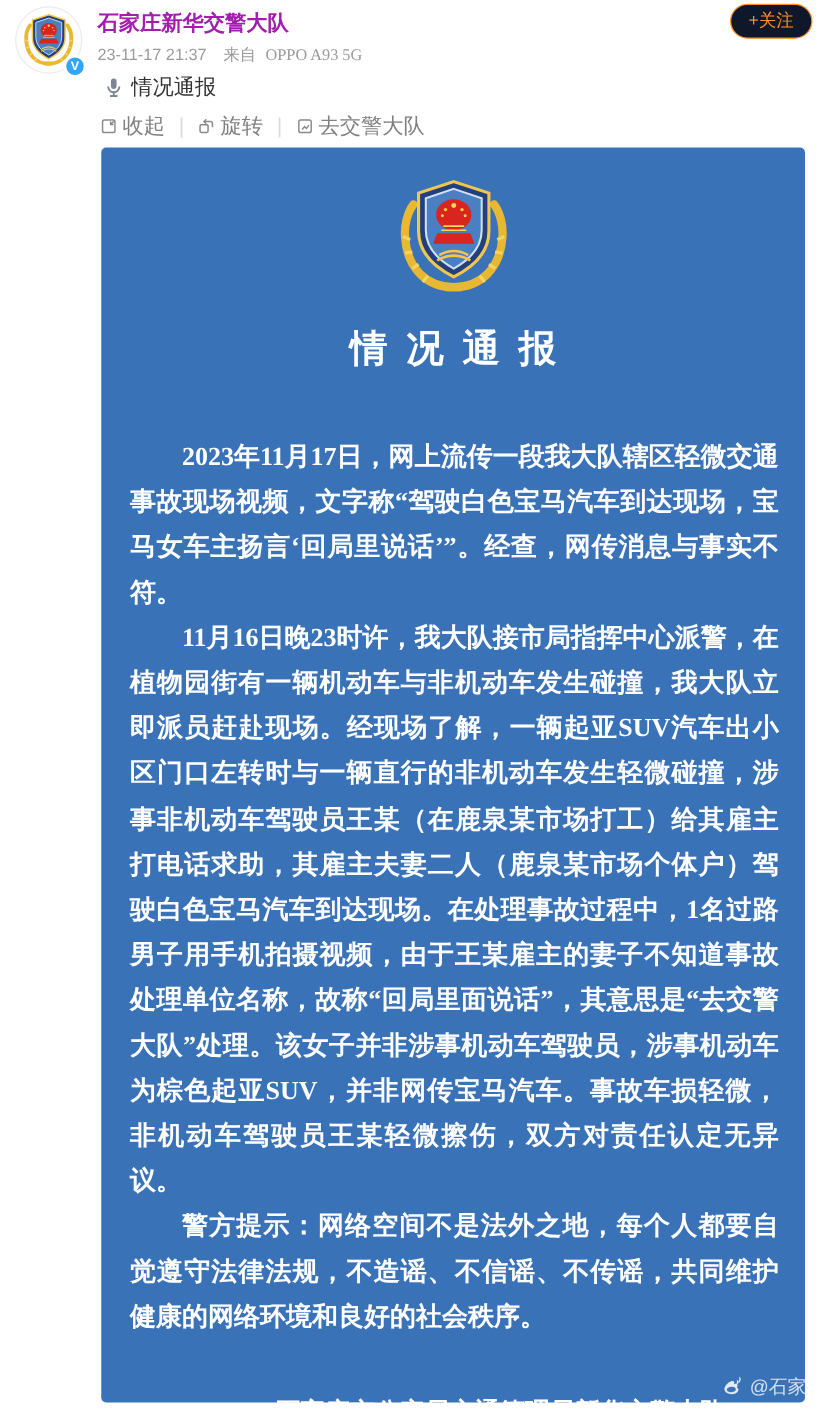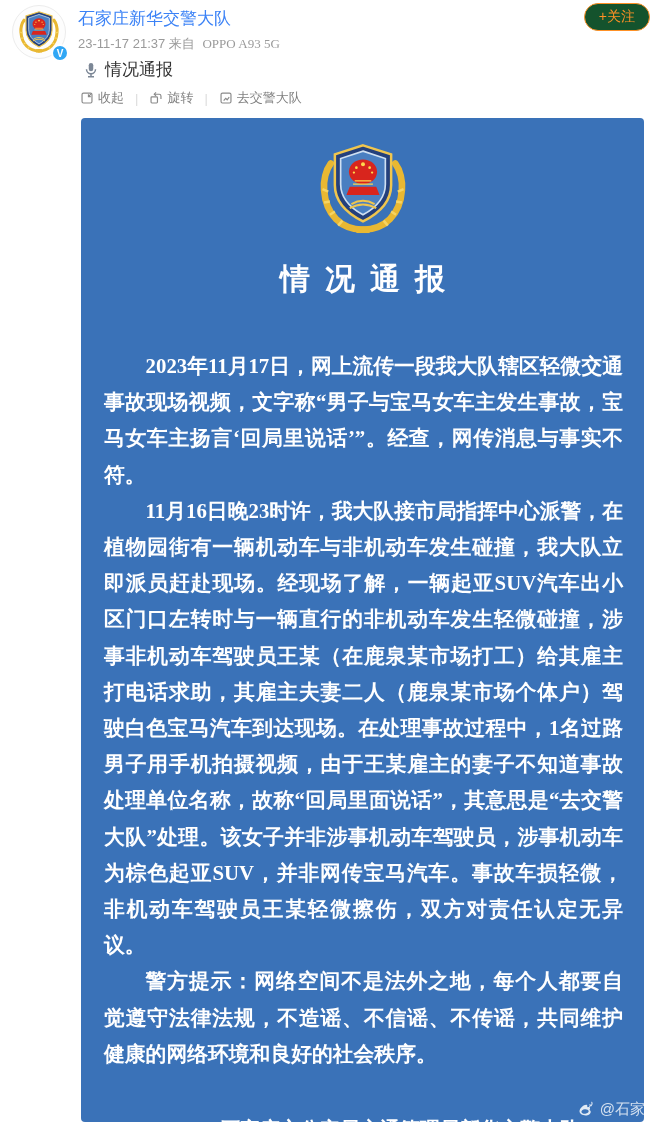--- a/index.html
+++ b/index.html
@@ -12,35 +12,35 @@
   .avatar-wrap { position:absolute; left:12px; top:5px; width:54px; height:54px; }
   .avatar {
     width:54px; height:54px; border-radius:50%; background:#fdfdfd; border:1px solid #ececec;
     display:flex; align-items:center; justify-content:center; overflow:hidden;
   }
   .verified {
     position:absolute; right:-3px; bottom:-3px; width:18px; height:18px; border-radius:50%;
     background:#30a7f5; color:#fff; border:2px solid #fff; font-size:10px; font-weight:bold;
     display:flex; align-items:center; justify-content:center;
   }
-  .name { position:absolute; left:78px; top:7px; font-size:17px; font-weight:400; color:#3b82f6; }
+  .name { position:absolute; left:78px; top:7px; font-size:17px; font-weight:700; color:#a21caf; }
   .meta { position:absolute; left:78px; top:35px; font-size:13px; color:#9a9a9a; }
-  .meta .src-prefix { }
+  .meta .src-prefix { margin-left:10px; }
   .meta .src { margin-left:4px;font-family:Liberation Serif, serif; }
   .follow-btn {
-    position:absolute; right:14px; top:3px; background:#14532d; border:1px solid #ff9126;
+    position:absolute; right:14px; top:3px; background:#0f172a; border:1px solid #ff9126;
     color:#ff9126; font-size:14px; border-radius:15px; padding:4px 14px; cursor:pointer;
     font-family:inherit;
   }
   .post-text { position:absolute; left:82px; top:58px; display:flex; align-items:center; gap:5px;
     font-size:17px; color:#333; }
   .post-text .mic { width:18px; height:18px; }
   
   .toolbar { position:absolute; left:80px; top:89px; display:flex; align-items:center;
-    font-size:13px; color:#808080; }
+    font-size:17px; color:#808080; }
   .tool { display:flex; align-items:center; gap:4px; cursor:pointer; }
   .tool svg { width:14px; height:14px; }
   .tb-divider { color:#dcdcdc; margin:0 11px; }
   
   .notice {
     position:absolute; left:81px; top:118px; width:563px; height:1004px;
     background:#3a72b8; border-radius:4px; color:#ffffff;
     font-family:"Liberation Serif","DejaVu Serif",serif;
   }
   .emblem-large { display:block; margin:24px auto 0; width:104px; height:96px; }
@@ -153,21 +153,21 @@
       <span>去交警大队</span>
     </span>
   </div>
 
   <div class="notice">
     <svg class="emblem-large">
         <use href="#police-emblem"></use>
       </svg>
     <div class="notice-title">情况通报</div>
     <div class="notice-body">
-      <p>2023年11月17日，网上流传一段我大队辖区轻微交通事故现场视频，文字称“男子与宝马女车主发生事故，宝马女车主扬言‘回局里说话’”。经查，网传消息与事实不符。</p>
+      <p>2023年11月17日，网上流传一段我大队辖区轻微交通事故现场视频，文字称“驾驶白色宝马汽车到达现场，宝马女车主扬言‘回局里说话’”。经查，网传消息与事实不符。</p>
       <p>11月16日晚23时许，我大队接市局指挥中心派警，在植物园街有一辆机动车与非机动车发生碰撞，我大队立即派员赶赴现场。经现场了解，一辆起亚SUV汽车出小区门口左转时与一辆直行的非机动车发生轻微碰撞，涉事非机动车驾驶员王某（在鹿泉某市场打工）给其雇主打电话求助，其雇主夫妻二人（鹿泉某市场个体户）驾驶白色宝马汽车到达现场。在处理事故过程中，1名过路男子用手机拍摄视频，由于王某雇主的妻子不知道事故处理单位名称，故称“回局里面说话”，其意思是“去交警大队”处理。该女子并非涉事机动车驾驶员，涉事机动车为棕色起亚SUV，并非网传宝马汽车。事故车损轻微，非机动车驾驶员王某轻微擦伤，双方对责任认定无异议。</p>
       <p>警方提示：网络空间不是法外之地，每个人都要自觉遵守法律法规，不造谣、不信谣、不传谣，共同维护健康的网络环境和良好的社会秩序。</p>
     </div>
     <div class="notice-sign">
       <div class="sign-inner">
         <div class="sign-name">石家庄市公安局交通管理局新华交警大队</div>
         
       </div>
     </div>
     <div class="watermarks">

